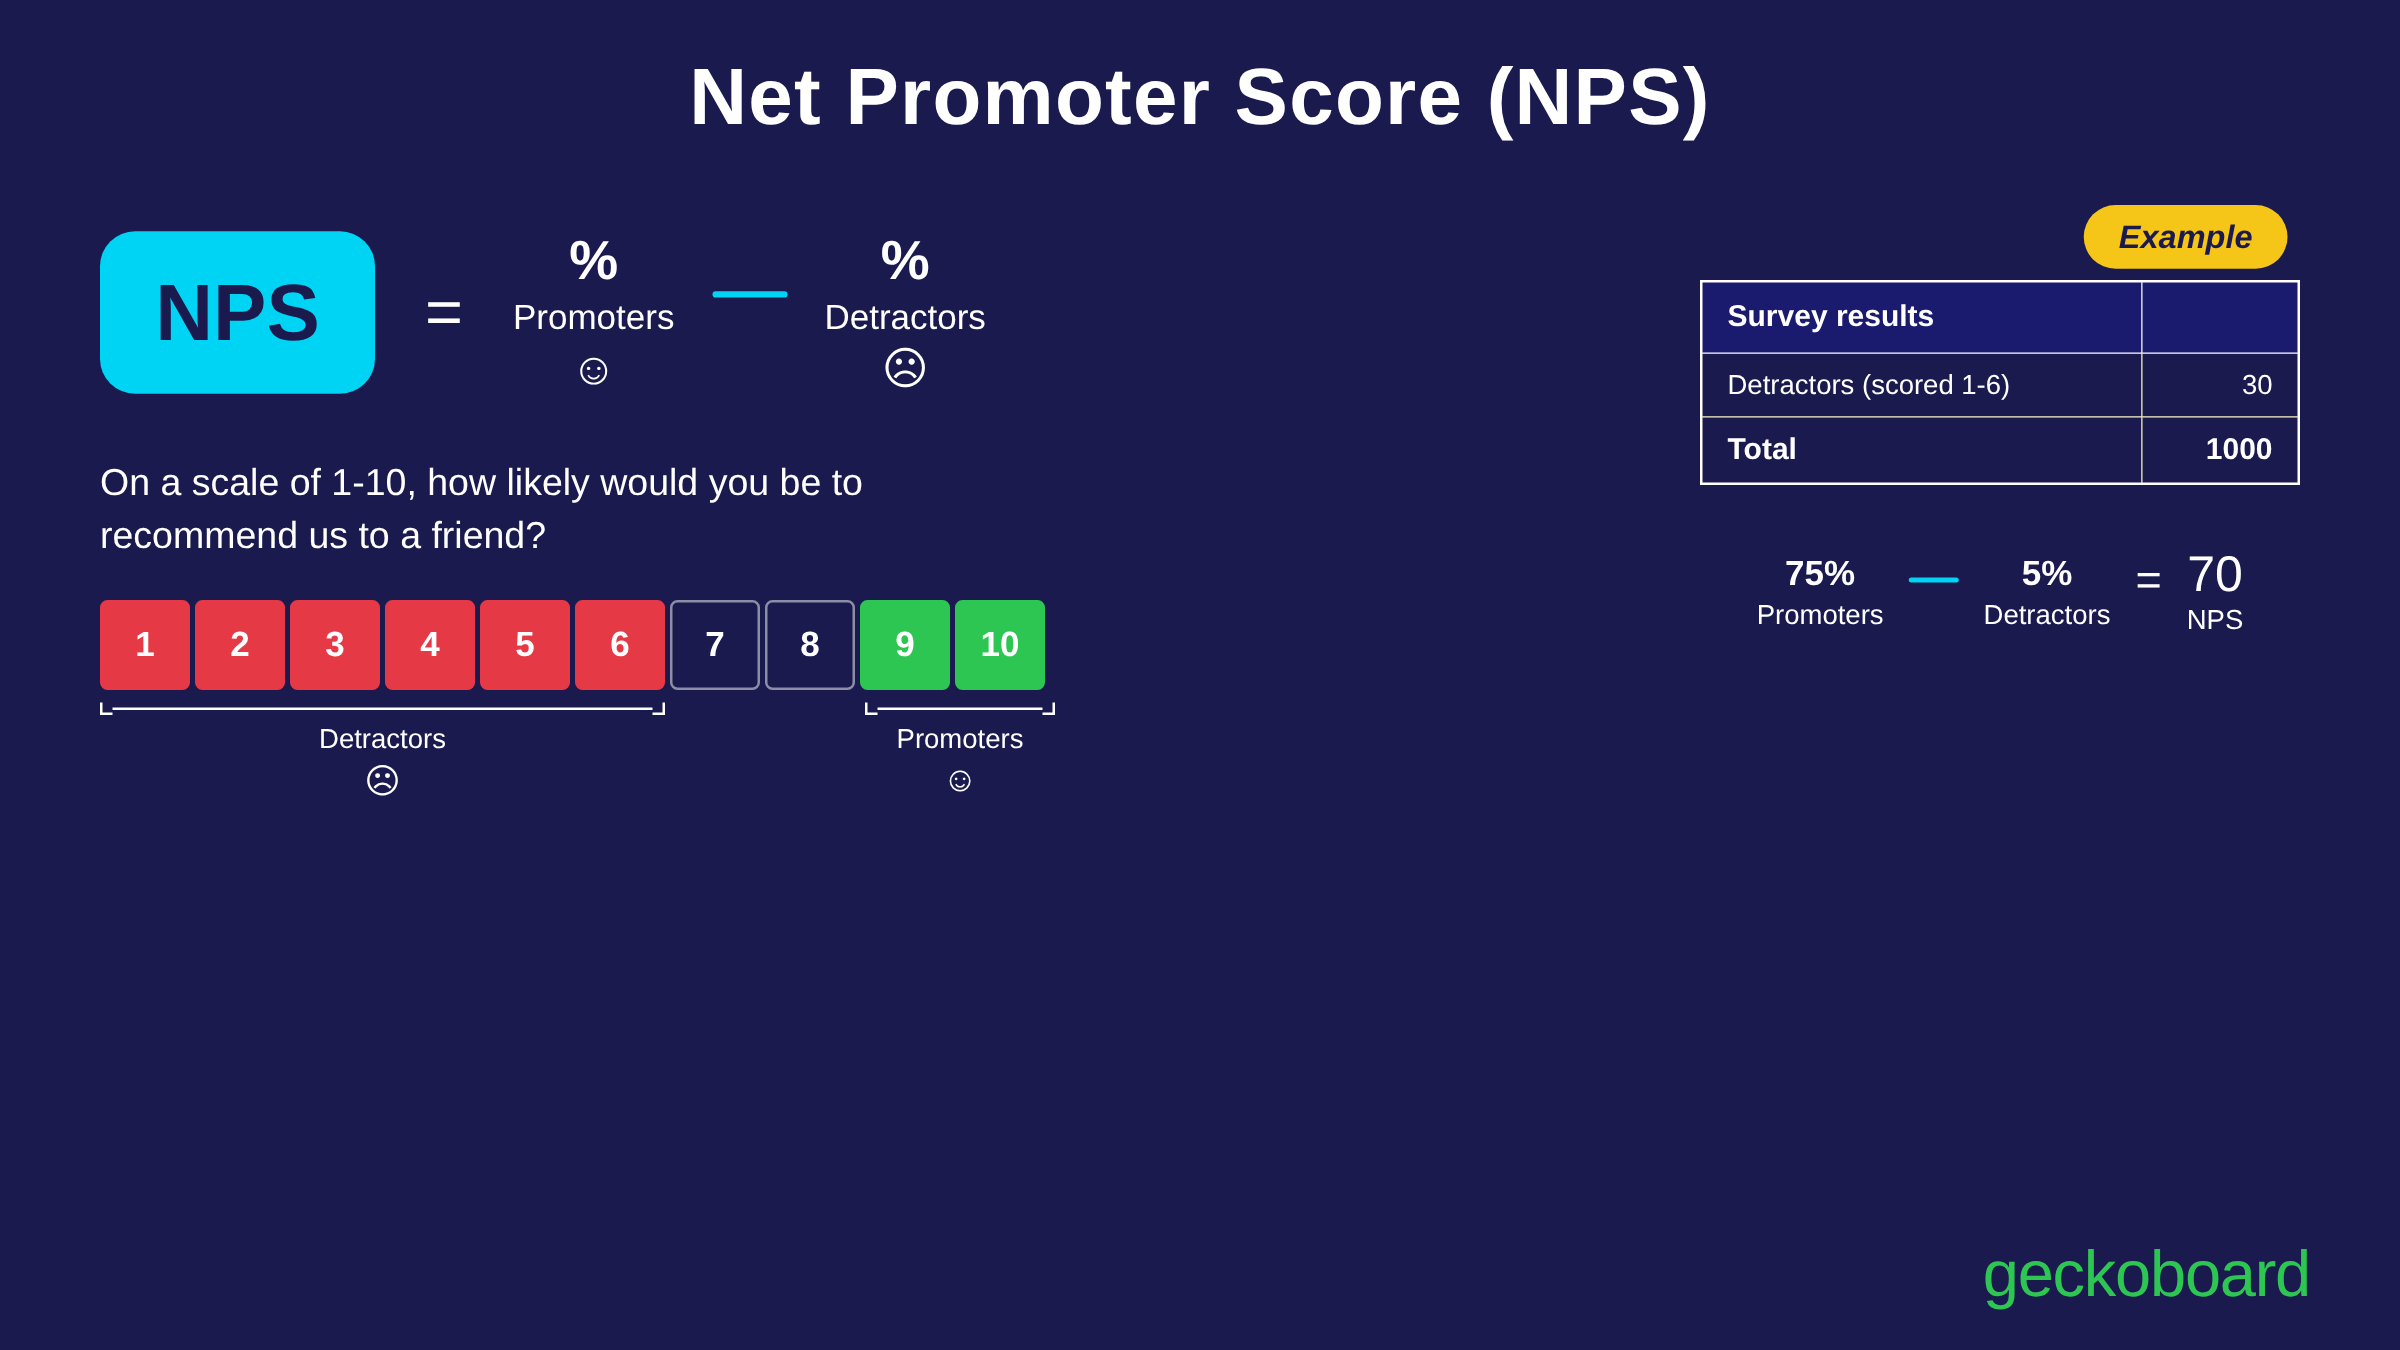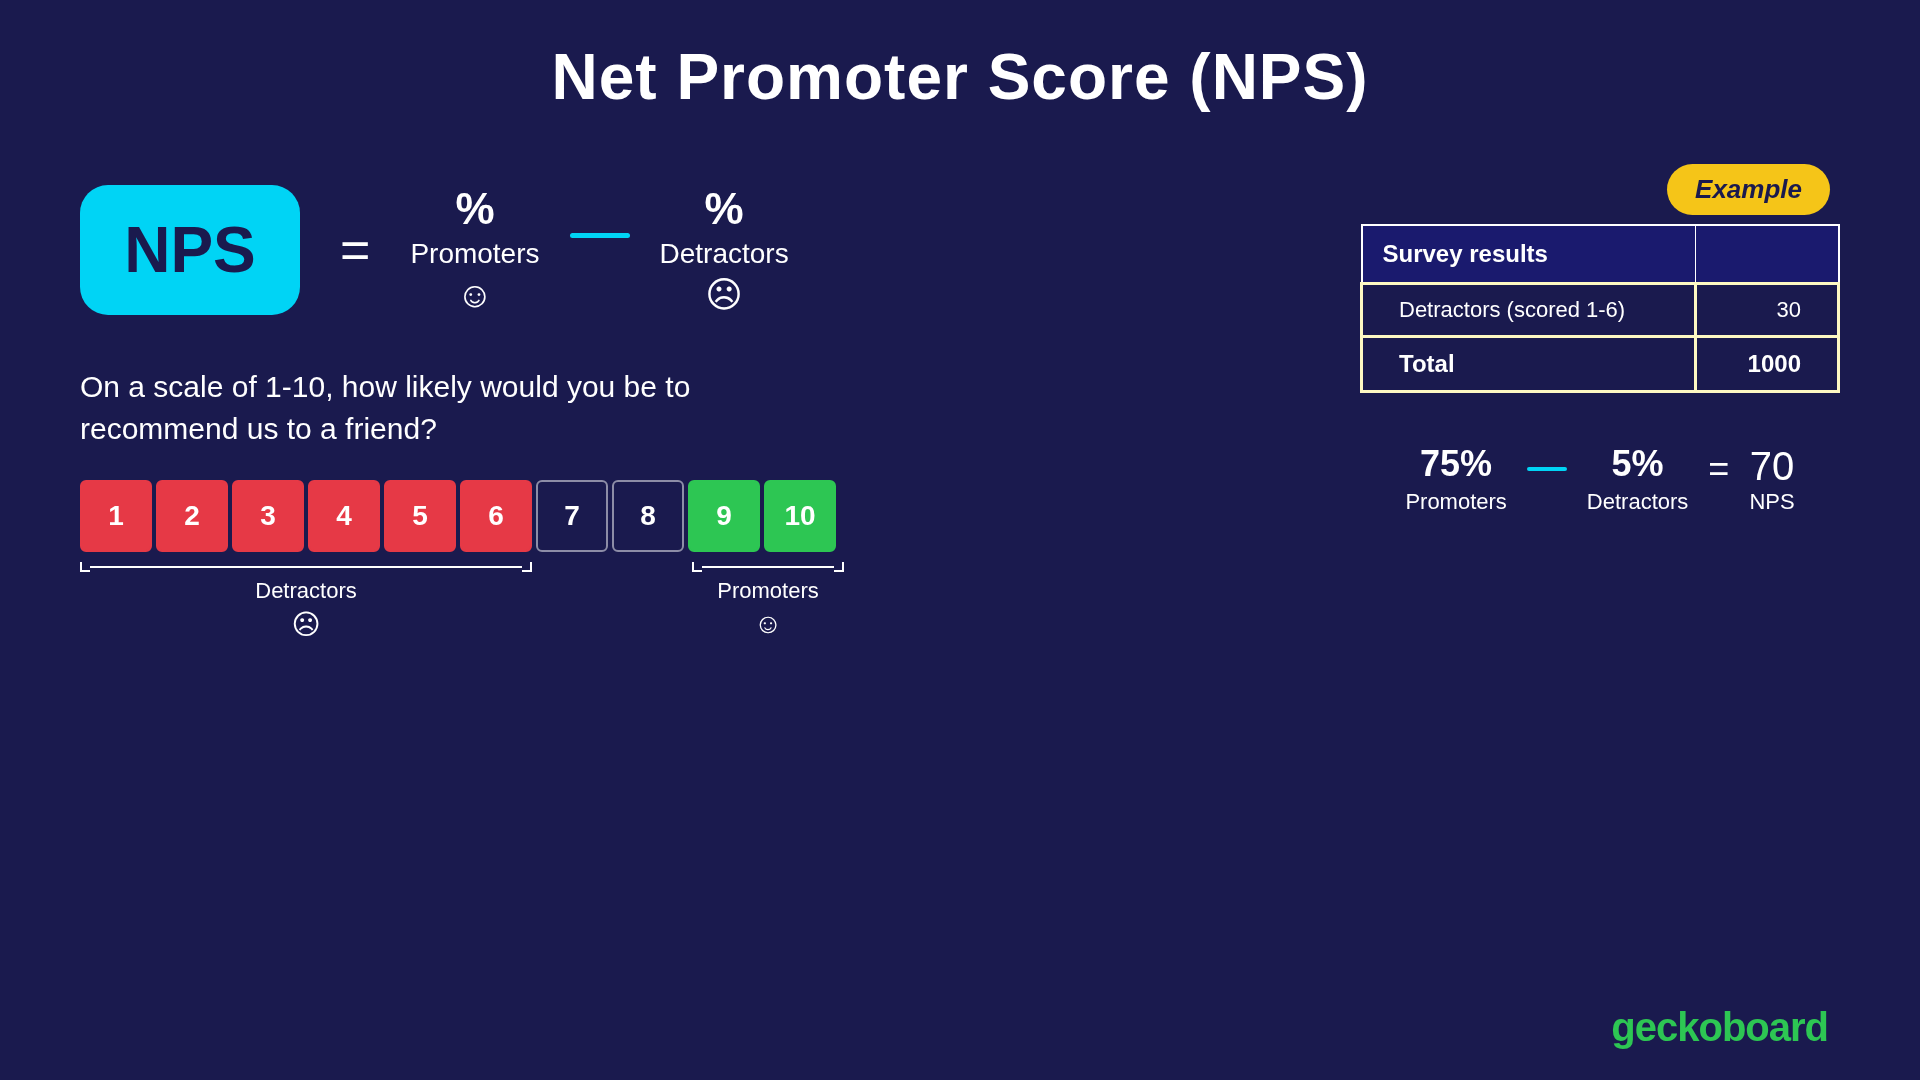--- a/index.html
+++ b/index.html
@@ -246,22 +246,22 @@
       background-color: #1a1a4e;
       color: #ffffff;
       font-size: 24px;
       font-weight: 700;
       padding: 14px 20px;
       border: 1px solid #ffffff;
       text-align: left;
     }
 
     .survey-table td {
-      padding: 12px 36px;
-      border: 3px solid #fef9c3;
+      padding: 12px 20px;
+      border: 1px solid #fef9c3;
       font-size: 22px;
       color: #ffffff;
     }
 
     .survey-table .header-row th {
       background-color: #1a1a6e;
     }
 
     .survey-table .total-row td {
       font-weight: 900;
@@ -286,21 +286,21 @@
     }
 
     .calc-part {
       display: flex;
       flex-direction: column;
       align-items: center;
       gap: 4px;
     }
 
     .calc-percent {
-      font-size: 36px;
+      font-size: 28px;
       font-weight: 700;
     }
 
     .calc-label {
       font-size: 22px;
       font-weight: 400;
     }
 
     .calc-dash {
       width: 40px;
@@ -329,23 +329,23 @@
 
     .calc-nps-label {
       font-size: 22px;
       font-weight: 400;
     }
 
     
     .geckoboard-logo {
       position: absolute;
       bottom: 30px;
-      right: 92px;
-      font-size: 40px;
-      font-weight: 700;
+      right: 72px;
+      font-size: 52px;
+      font-weight: 400;
       color: #00d4f5;
       letter-spacing: -1px;
     }
   </style>
 </head>
 <body>
 
 <h1 class="page-title">Net Promoter Score (NPS)</h1>
 
 <div class="main-content">

